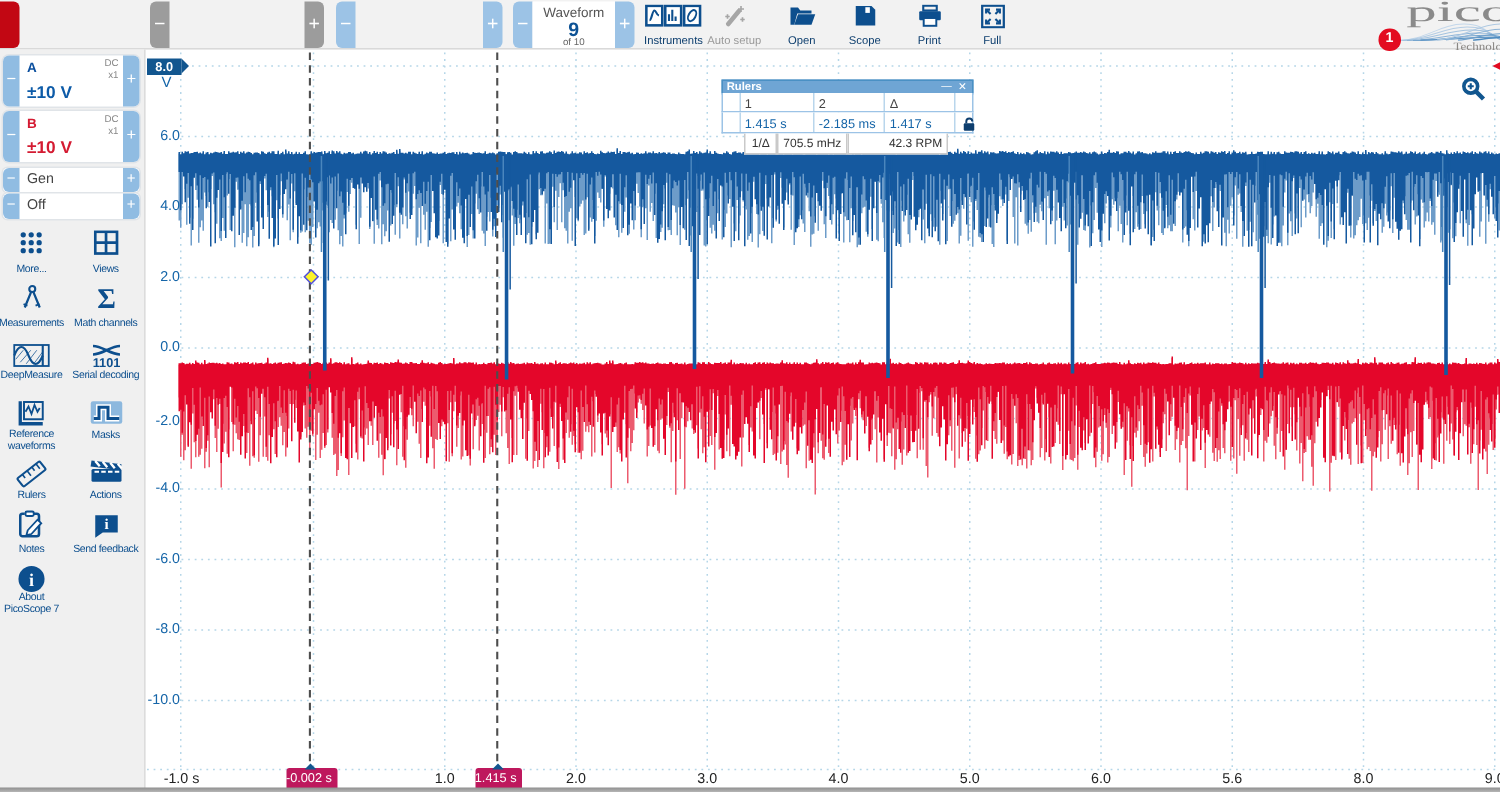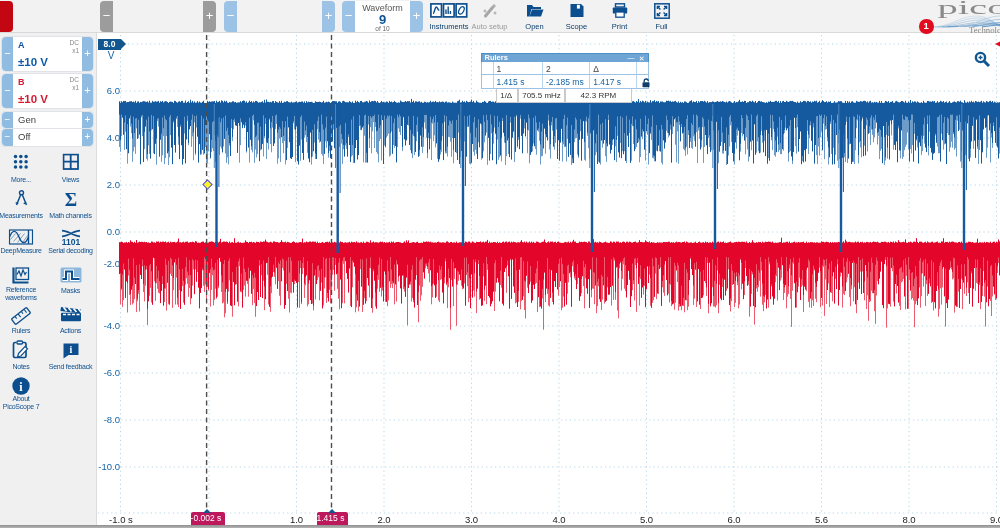--- a/index.html
+++ b/index.html
@@ -80,21 +80,21 @@
   border:1px solid #4a90c4; color:#fff; font-size:7.5px; font-weight:bold; line-height:8px;
   padding-left:3px; }
 #rpmin { position:absolute; right:13px; top:0; font-weight:normal; font-size:7px; }
 #rpx { position:absolute; right:3px; top:0.5px; font-weight:normal; font-size:7px; }
 .rrow { position:absolute; left:0; width:168px; background:#fff; border:1px solid #9cc3e6; border-top:none; }
 .rcell { position:absolute; top:0; height:100%; border-right:1px solid #b9d6ec; font-size:8.5px;
   padding:1.5px 0 0 3px; }
 .rcell.blue { color:#1565a8; }
 .rcell:last-child { border-right:none; }
 .rbcell { position:absolute; top:0; height:100%; border:1px solid #c9c9c9; border-top:none;
-  font-size:8px; color:#333; padding:2px 15px 0 3px; background:#fff; white-space:nowrap; }
+  font-size:8px; color:#333; padding:2px 3px 0 3px; background:#fff; white-space:nowrap; }
 #rpanel .rrow:last-child { border:none; background:transparent; }
 </style></head>
 <body>
 <div id="app">
 
 <svg id="plotsvg" width="1000" height="528" viewBox="0 0 1000 528">
   <g stroke="#b5d6e8" stroke-width="1" stroke-dasharray="1.2 3.2" fill="none">
         <path d="M128 44H1000"></path>
         <path d="M121 91H1000"></path>
         <path d="M121 138H1000"></path>
@@ -147,21 +147,21 @@
     <path d="M206.6 35V511"></path>
         <path d="M331.5 35V511"></path>
   </g>
   <rect x="204.3" y="181.3" width="6.5" height="6.5" transform="rotate(45 207.5 184.5)" fill="#fbf32a" stroke="#5050dd" stroke-width="1"></rect>
 </svg>
 
 <div class="ylab" style="top:85px">6.0</div>
     <div class="ylab" style="top:132px">4.0</div>
     <div class="ylab" style="top:179px">2.0</div>
     <div class="ylab" style="top:226px">0.0</div>
-    <div class="ylab" style="top:258px">-2.0</div>
+    <div class="ylab" style="top:275px">-2.0</div>
     <div class="ylab" style="top:320px">-4.0</div>
     <div class="ylab" style="top:367px">-6.0</div>
     <div class="ylab" style="top:414px">-8.0</div>
     <div class="ylab" style="top:461px">-10.0</div>
 <div id="ytag">8.0</div>
     <div id="ytagarrow"></div>
     <div id="vlab">V</div>
 <div class="xlab" style="left:91px">-1.0 s</div>
     <div class="xlab" style="left:266.5px">1.0</div>
     <div class="xlab" style="left:354px">2.0</div>

